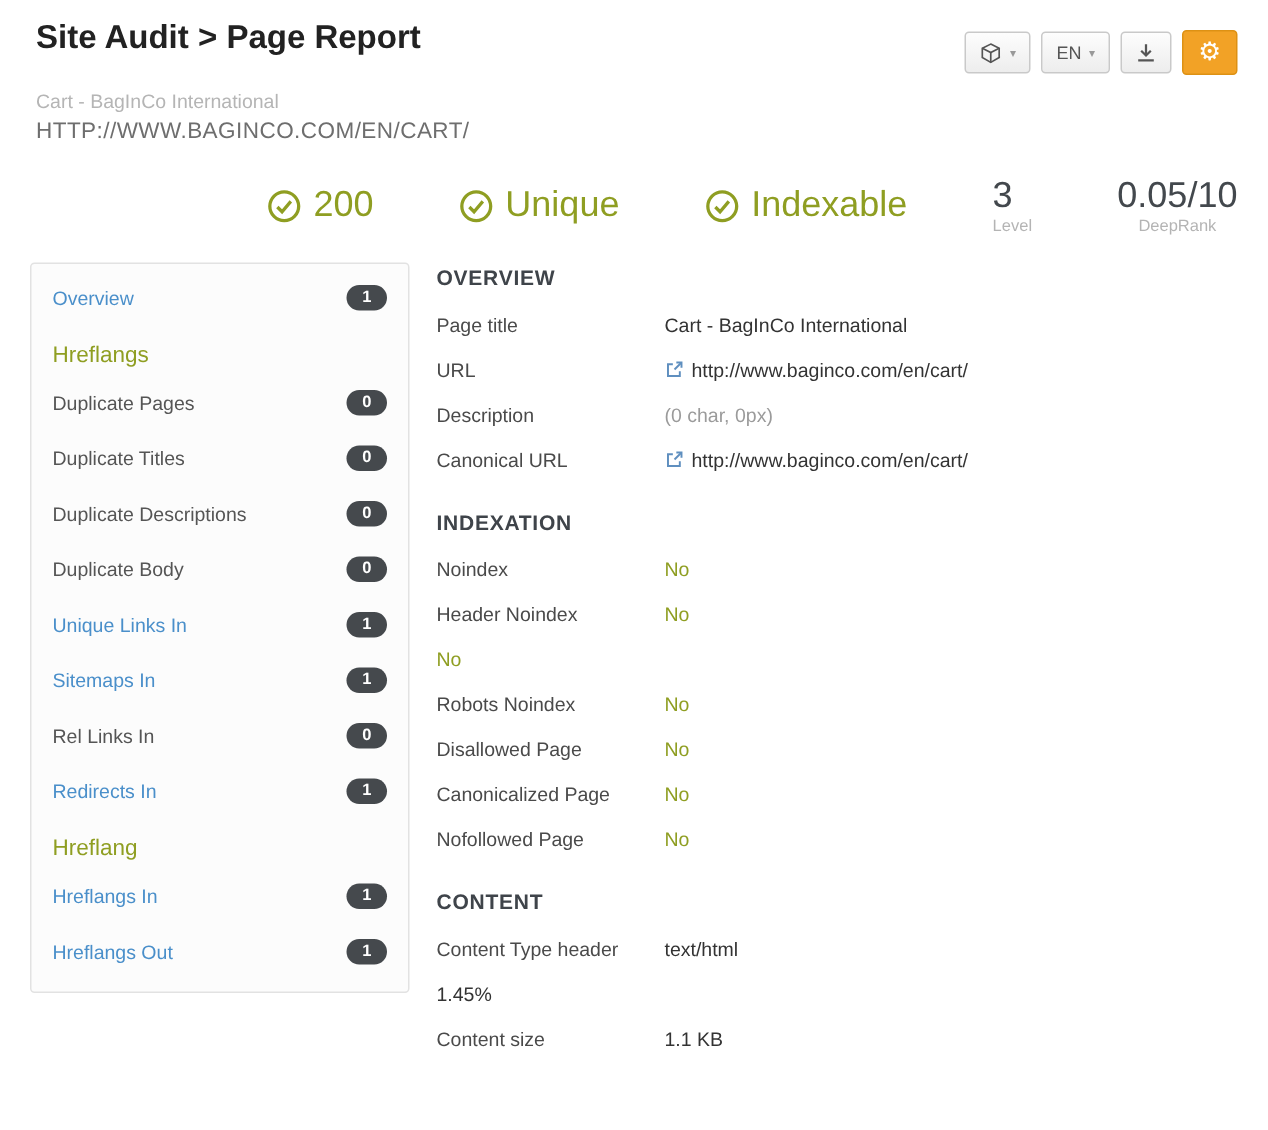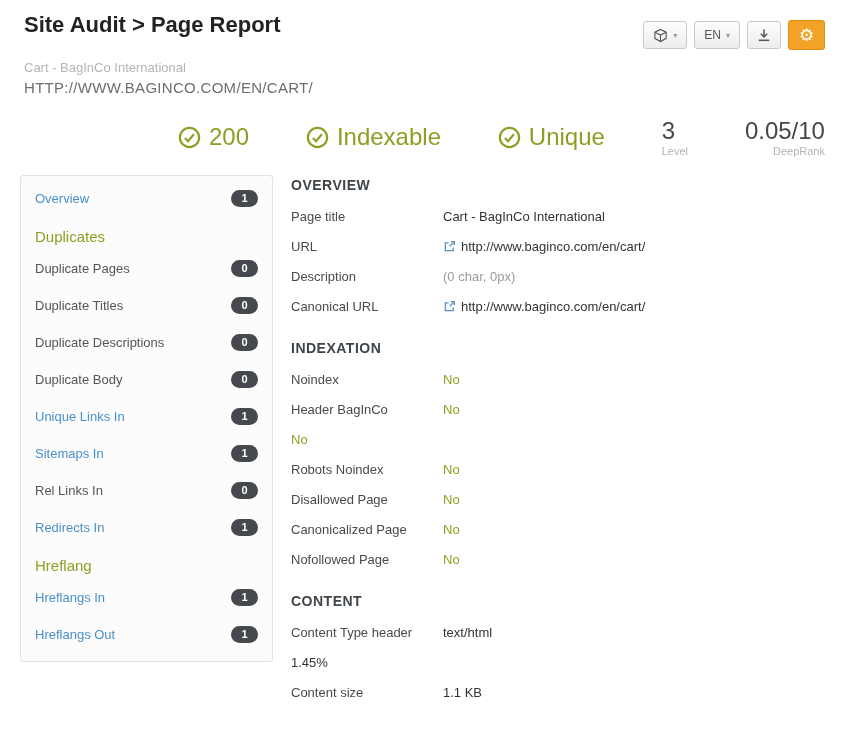--- a/index.html
+++ b/index.html
@@ -35,21 +35,21 @@
   .page-url{font-size:15px;color:#6e6e6e;margin-top:4px;letter-spacing:.3px;}
   
   .status-row{
     display:flex;justify-content:space-between;align-items:flex-start;
     margin:22px 20px 0 178px;
   }
   .status-check{display:flex;align-items:center;gap:8px;color:var(--accent);font-size:24px;padding-top:5px;text-align:center;}
   .check-icon{flex-shrink:0;display:block;}
   .status-metric .metric-value{font-size:24px;color:#43484d;line-height:1.1;}
   .status-metric .metric-label{font-size:11px;color:#b4b4b4;margin-top:1px;}
-  .status-metric.align-right{text-align:right;}
+  .status-metric.align-right{text-align:center;}
   
   .content{display:flex;align-items:flex-start;gap:18px;padding:18px 20px 0 20px;}
   
   .sidebar{
     width:253px;flex-shrink:0;background:#fcfcfc;border:1px solid #e2e2e2;border-radius:3px;
     padding:4px 0 8px 0;
   }
   .side-item{
     display:flex;justify-content:space-between;align-items:center;
     padding:10px 14px;font-size:13px;color:#555;cursor:pointer;
@@ -120,46 +120,46 @@
           <circle cx="11" cy="11" r="9.2" fill="none" stroke="var(--accent)" stroke-width="2.1"></circle>
           <path d="M6.6 11.5l3 3 5.6-6.6" fill="none" stroke="var(--accent)" stroke-width="2.1"></path>
         </svg>
         <span>200</span>
       </div>
       <div class="status-check">
         <svg class="check-icon" viewBox="0 0 22 22" width="23" height="23">
           <circle cx="11" cy="11" r="9.2" fill="none" stroke="var(--accent)" stroke-width="2.1"></circle>
           <path d="M6.6 11.5l3 3 5.6-6.6" fill="none" stroke="var(--accent)" stroke-width="2.1"></path>
         </svg>
-        <span>Indexable</span>
+        <span>Unique</span>
       </div>
       <div class="status-check">
         <svg class="check-icon" viewBox="0 0 22 22" width="23" height="23">
           <circle cx="11" cy="11" r="9.2" fill="none" stroke="var(--accent)" stroke-width="2.1"></circle>
           <path d="M6.6 11.5l3 3 5.6-6.6" fill="none" stroke="var(--accent)" stroke-width="2.1"></path>
         </svg>
-        <span>Unique</span>
+        <span>Indexable</span>
       </div>
       <div class="status-metric align-left">
         <div class="metric-value">3</div>
         <div class="metric-label">Level</div>
       </div>
       <div class="status-metric align-right">
         <div class="metric-value">0.05/10</div>
         <div class="metric-label">DeepRank</div>
       </div>
     </div>
 
   <div class="content">
     <aside class="sidebar" id="sidebar">
         <div class="side-item link">
           <span class="side-label">Overview</span>
           <span class="badge">1</span>
         </div>
-        <div class="side-section">Duplicates</div>
+        <div class="side-section">Hreflangs</div>
         <div class="side-item">
           <span class="side-label">Duplicate Pages</span>
           <span class="badge">0</span>
         </div>
         <div class="side-item">
           <span class="side-label">Duplicate Titles</span>
           <span class="badge">0</span>
         </div>
         <div class="side-item">
           <span class="side-label">Duplicate Descriptions</span>
@@ -223,21 +223,21 @@
                 </svg><span class="val">http://www.baginco.com/en/cart/</span></span></div>
           </div>
         </section>
         <section class="report-section">
           <h2>INDEXATION</h2>
           <div class="row">
             <span class="lbl">Noindex</span>
             <div class="valwrap"><span class="val accent">No</span></div>
           </div>
           <div class="row">
-            <span class="lbl">Header BagInCo</span>
+            <span class="lbl">Header Noindex</span>
             <div class="valwrap"><span class="val accent">No</span></div>
           </div>
           <div class="row">
             <div class="valwrap"><span class="val accent">No</span></div>
           </div>
           <div class="row">
             <span class="lbl">Robots Noindex</span>
             <div class="valwrap"><span class="val accent">No</span></div>
           </div>
           <div class="row">

